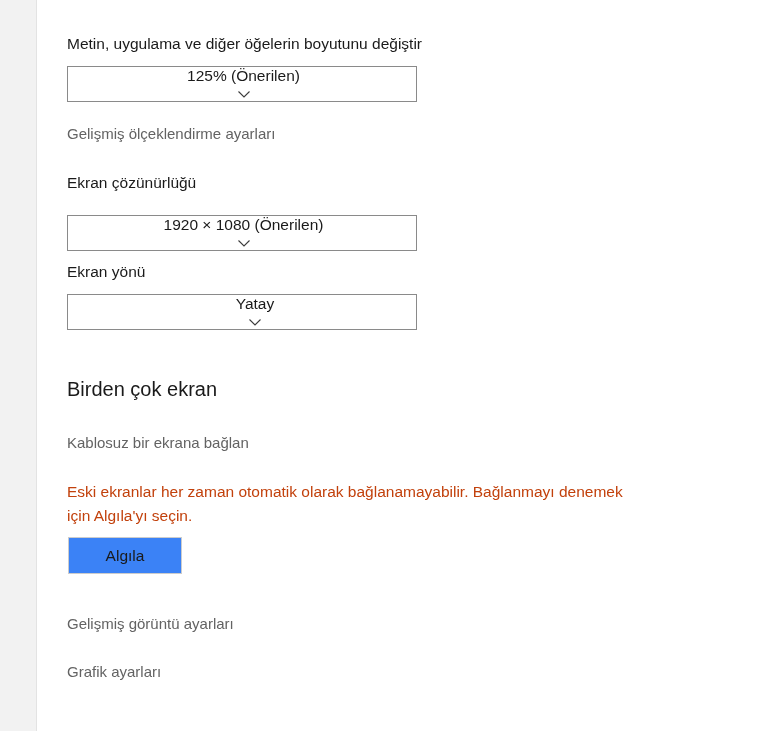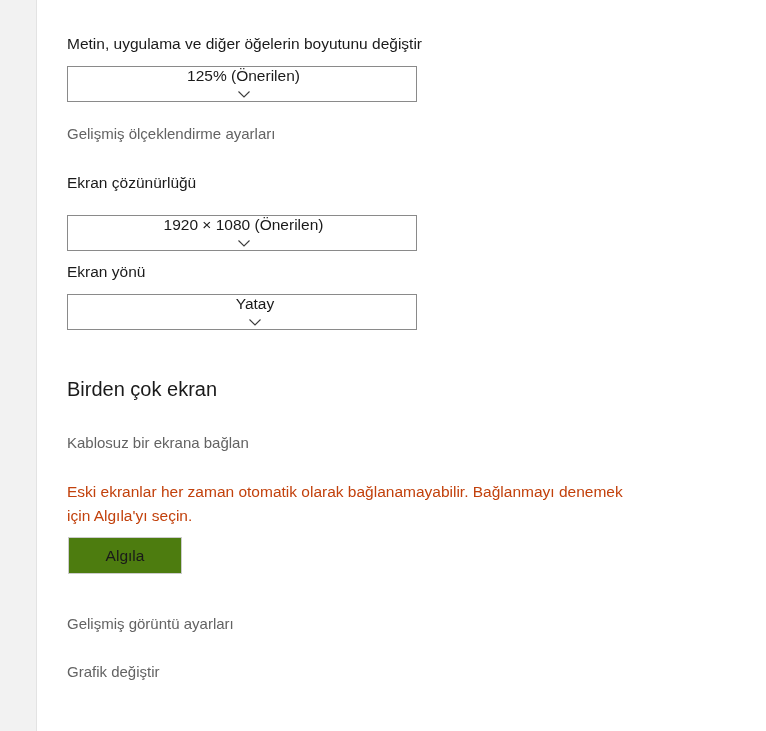--- a/index.html
+++ b/index.html
@@ -69,21 +69,21 @@
   .body-text {
     font-size: 15.5px;
     color: #c2410c;
     line-height: 24px;
     width: 560px;
   }
   .btn {
     box-sizing: border-box;
     min-width: 114px;
     height: 37px;
-    background: #4d7c0f;
+    background: #3b82f6;
     border: 1px solid #cccccc;
     font-size: 15.5px;
     color: #1a1a1a;
     font-family: "Liberation Sans", sans-serif;
     padding: 0 16px;
     cursor: default;
   }
   
   .p-scale-label { position: absolute; top: 34px; left: 0; }
   .p-scale-combo { position: absolute; top: 66px; left: 0; }
@@ -144,15 +144,15 @@
   <div class="section-title p-multi-title">Birden çok ekran</div>
 
   <div class="sublabel-link p-wireless">Kablosuz bir ekrana bağlan</div>
 
   <div class="body-text p-desc">Eski ekranlar her zaman otomatik olarak bağlanamayabilir. Bağlanmayı denemek için Algıla'yı seçin.</div>
 
   <button class="btn p-detect">Algıla</button>
 
   <div class="sublabel-link p-advdisp">Gelişmiş görüntü ayarları</div>
 
-  <div class="sublabel-link p-graphics">Grafik değiştir</div>
+  <div class="sublabel-link p-graphics">Grafik ayarları</div>
 
 </div>
 
 </body></html>

